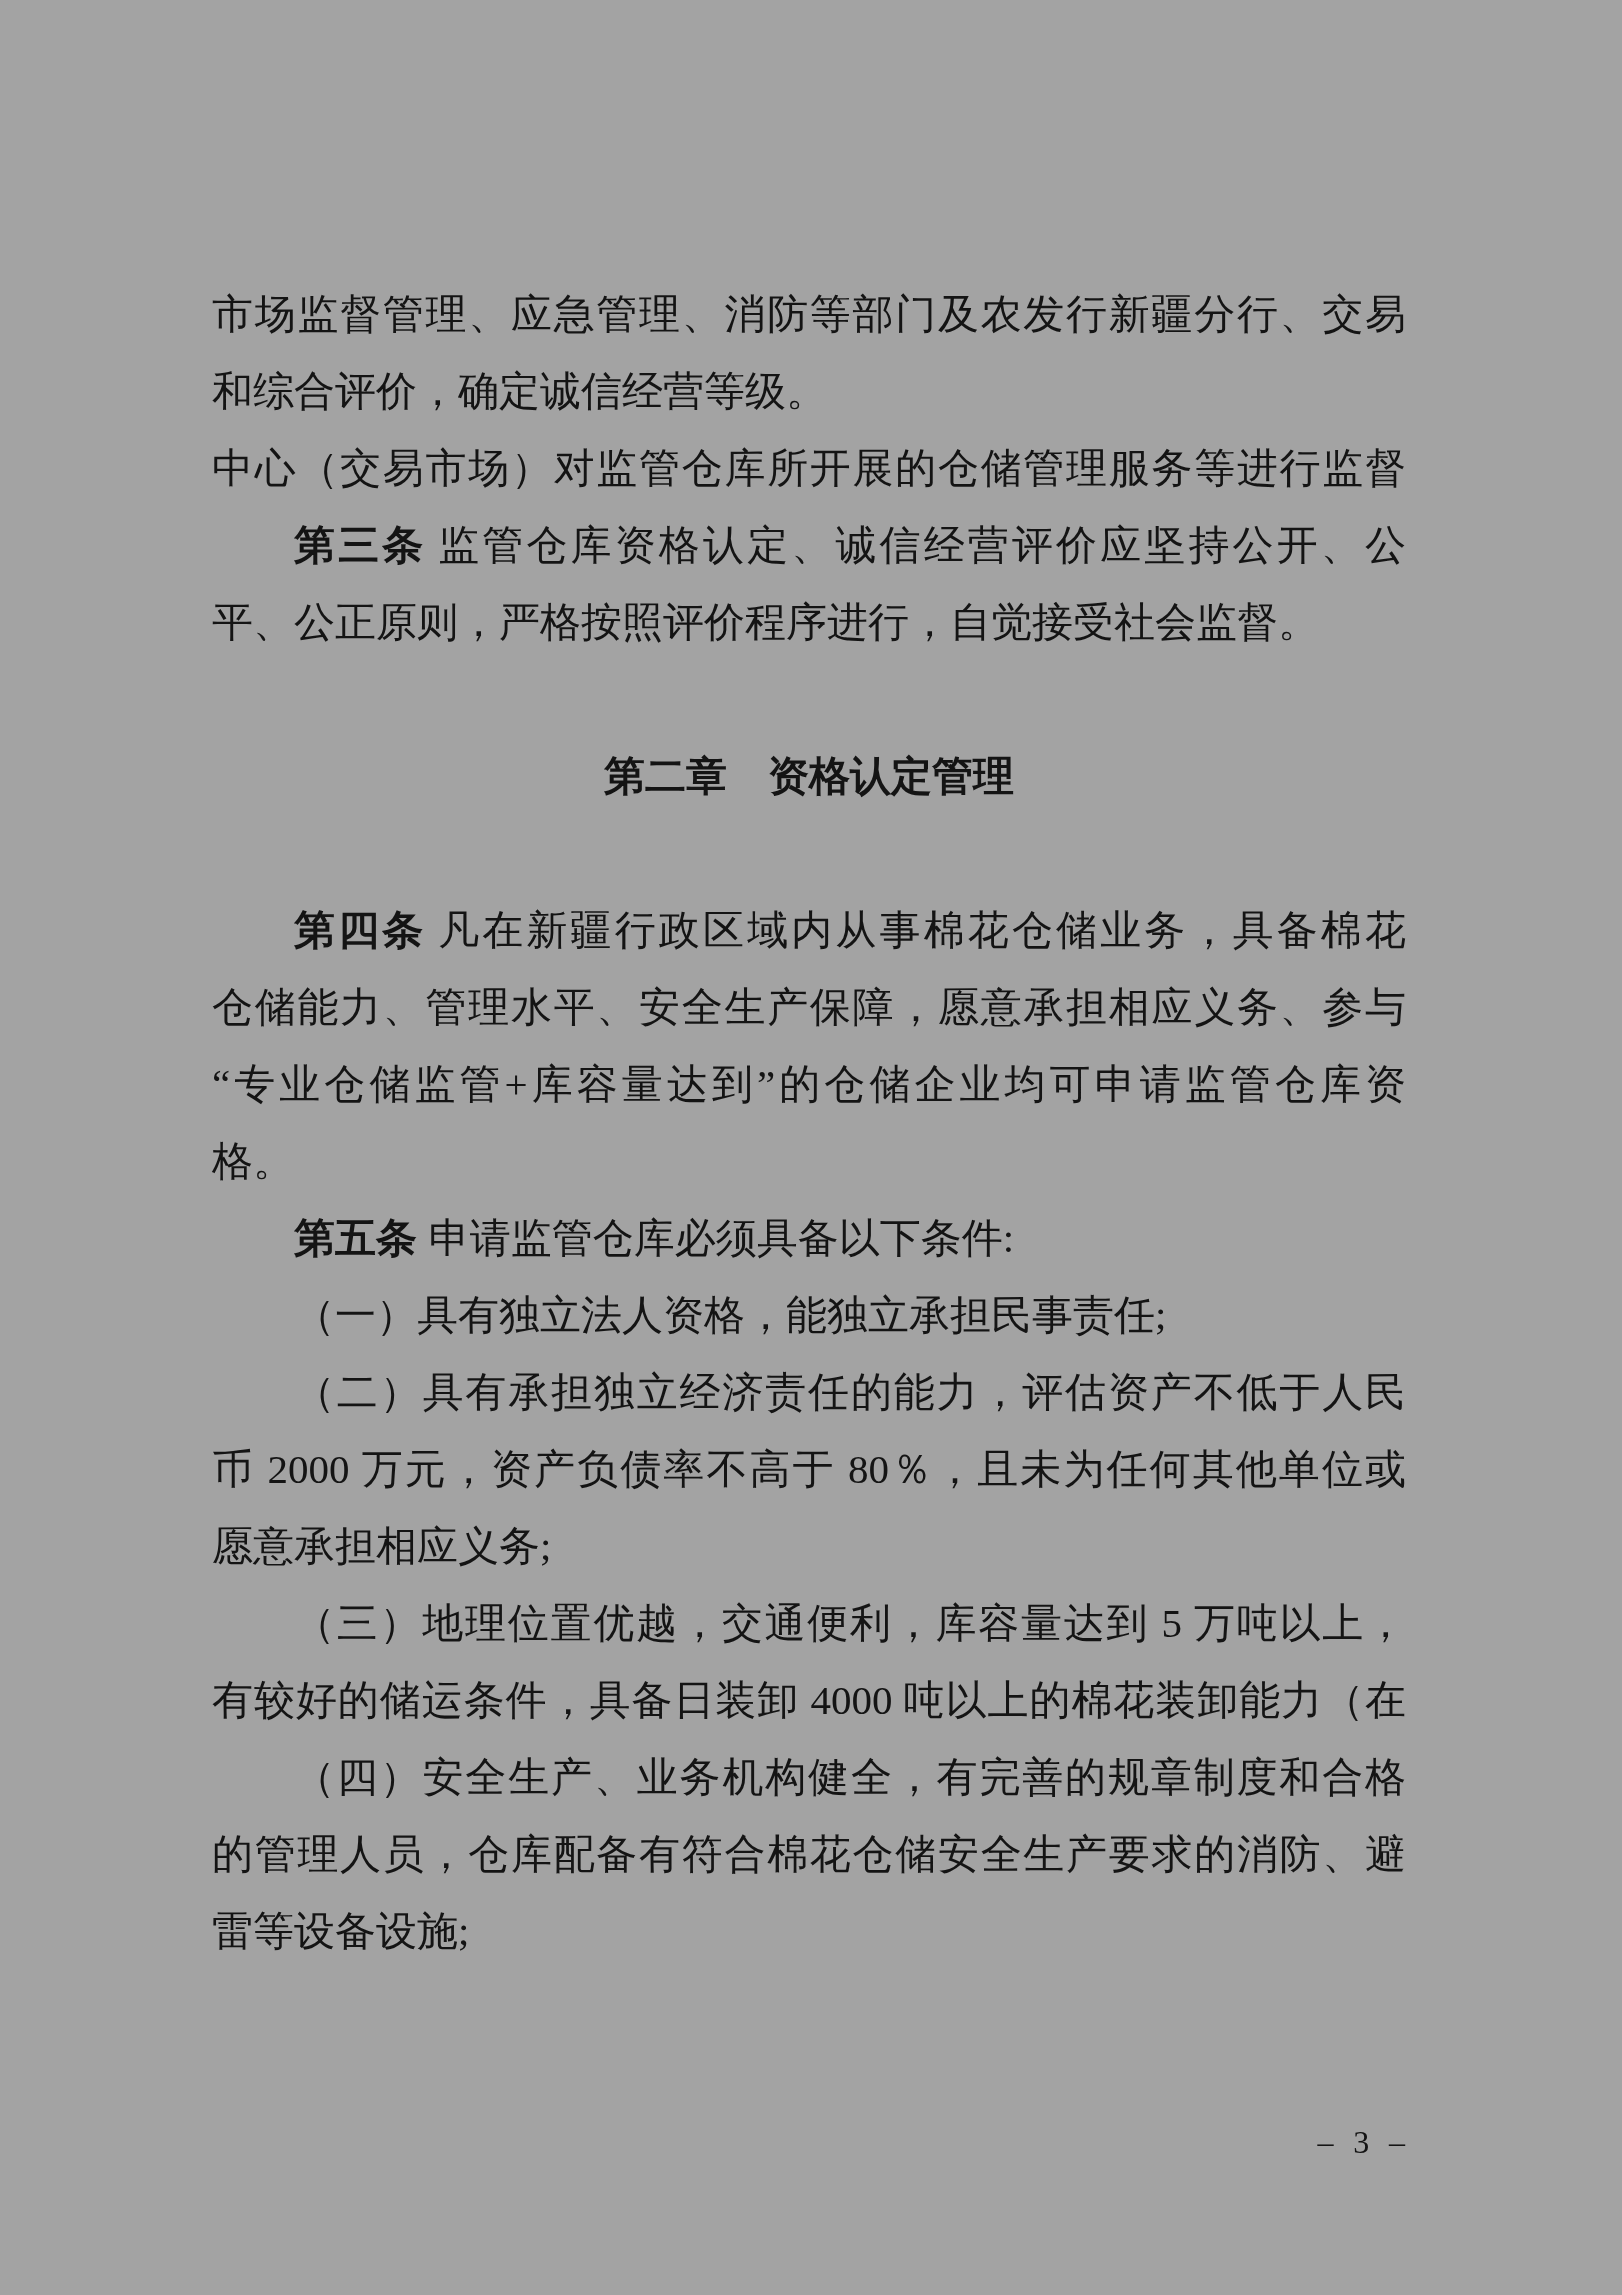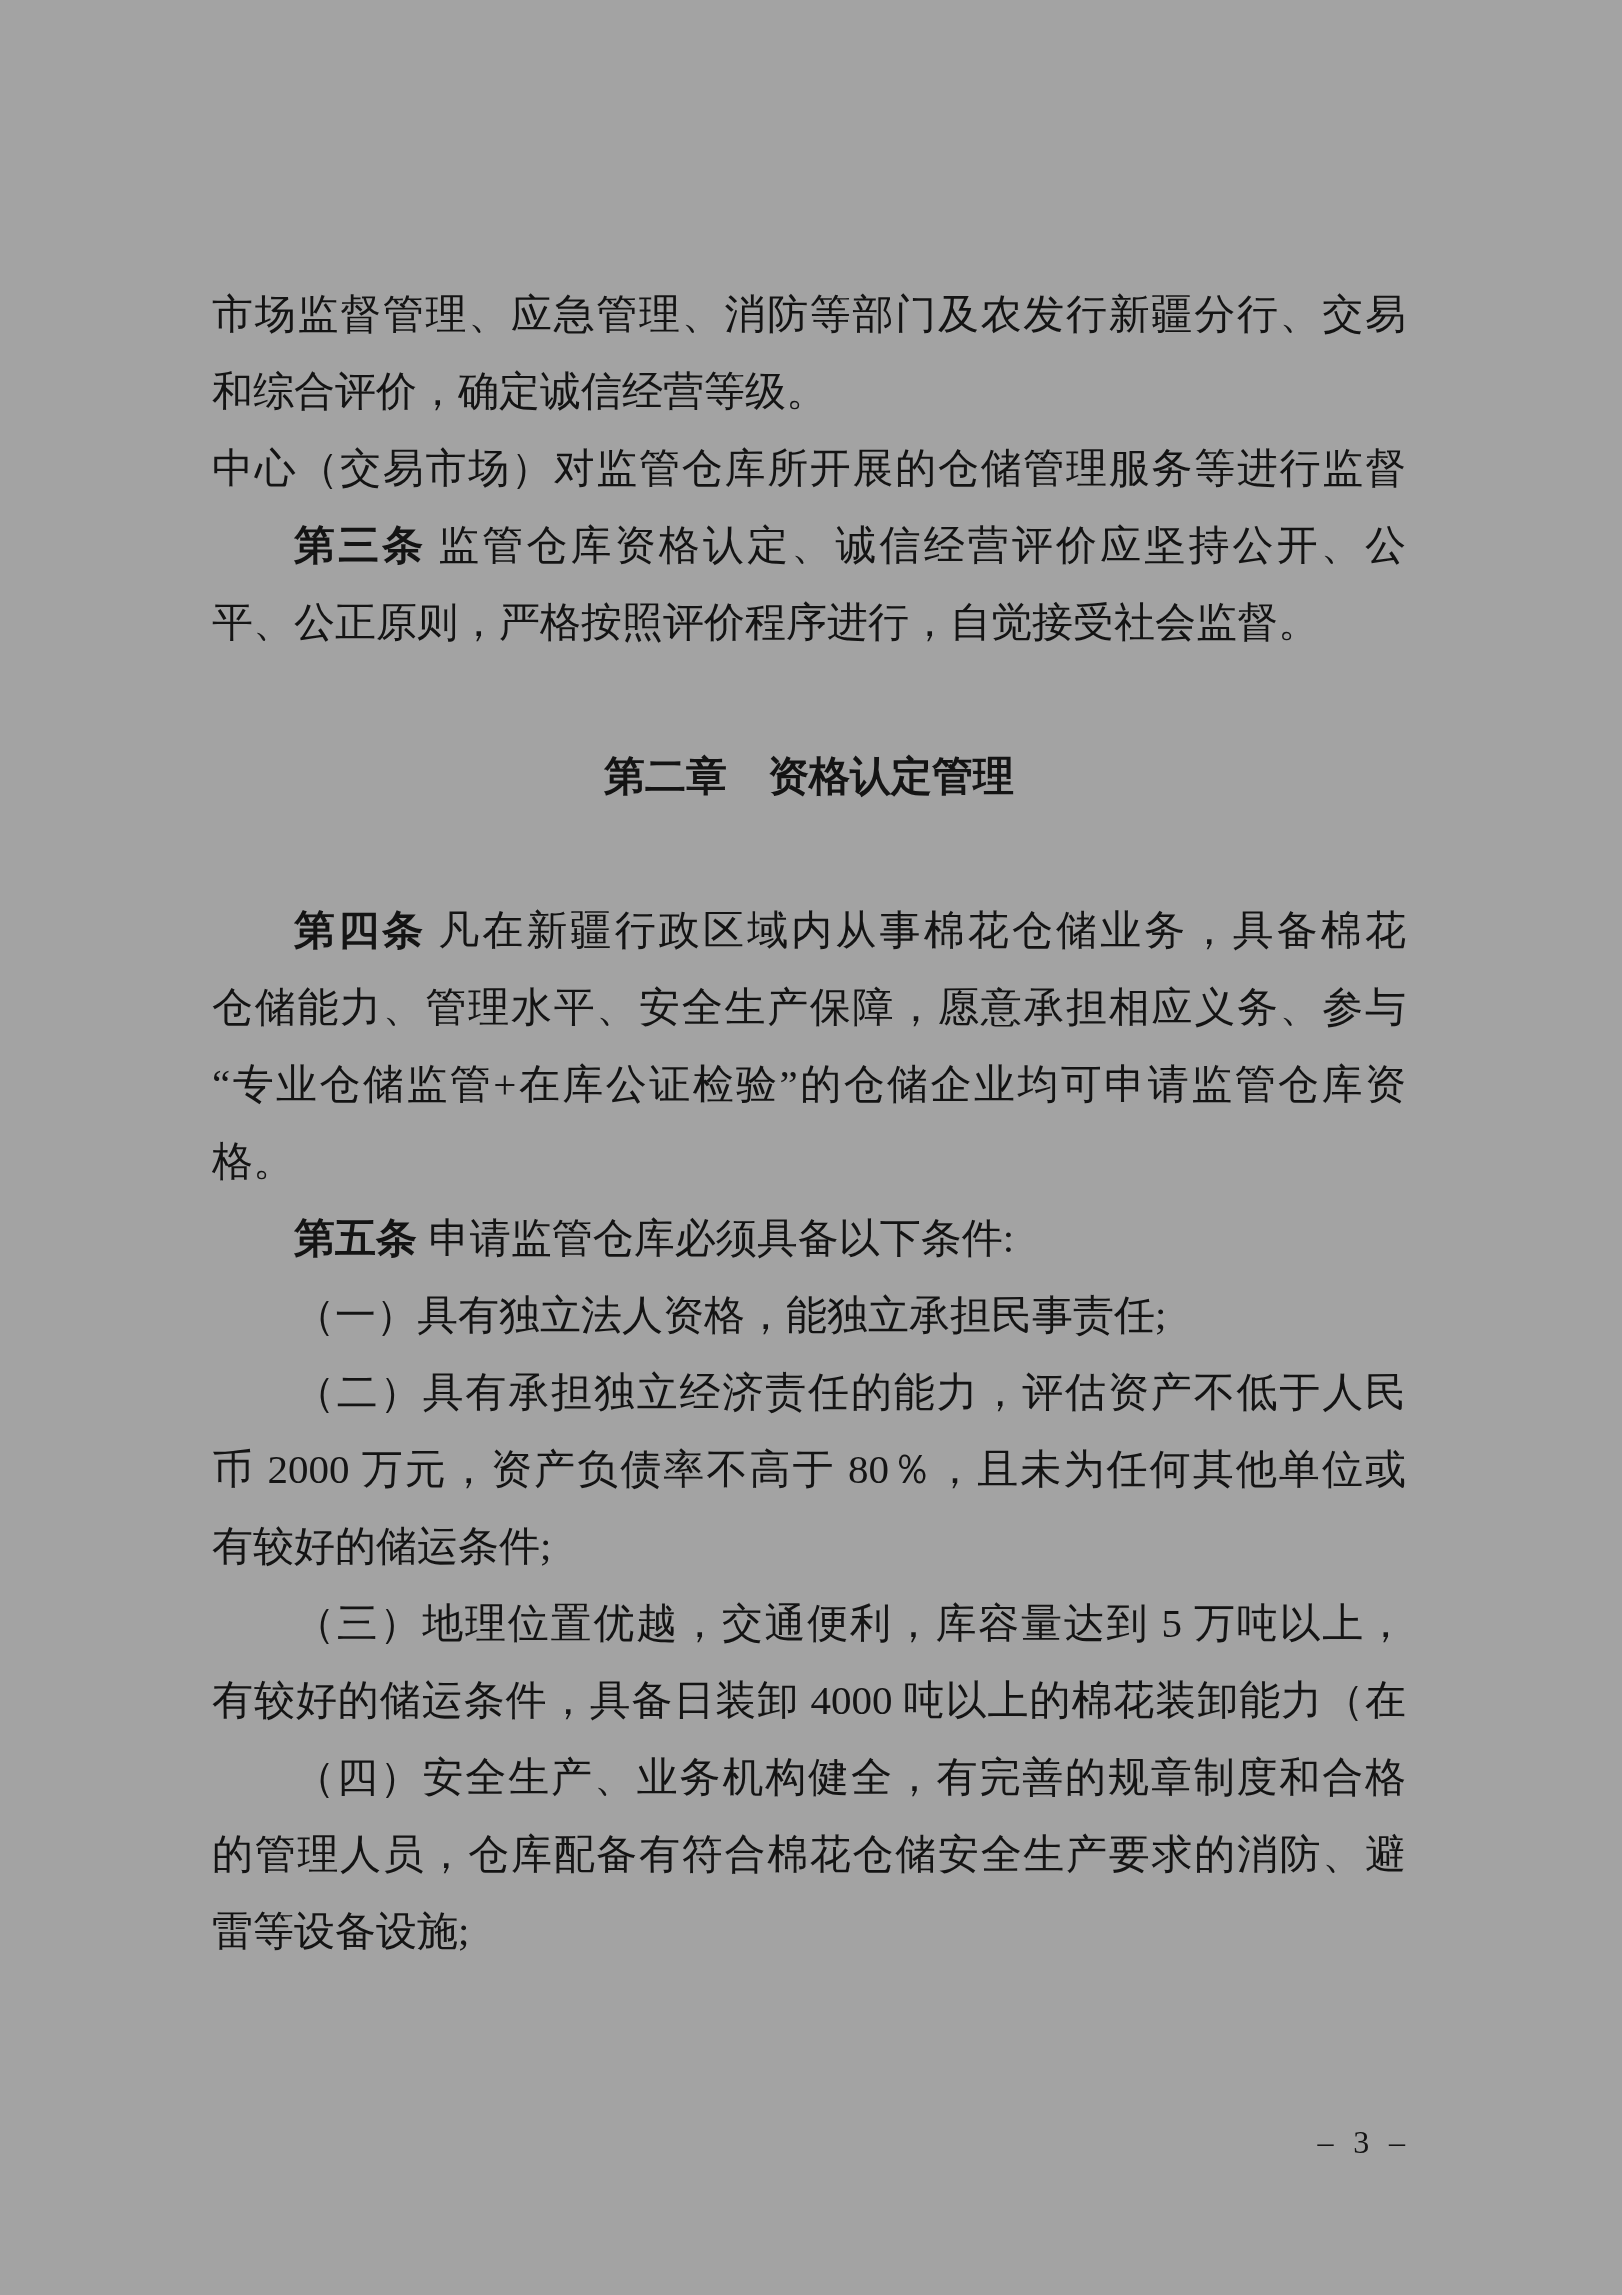--- a/index.html
+++ b/index.html
@@ -68,27 +68,27 @@
       <div class="line body justify">市场监督管理、应急管理、消防等部门及农发行新疆分行、交易</div>
       <div class="line body">和综合评价，确定诚信经营等级。</div>
       <div class="line body justify">中心（交易市场）对监管仓库所开展的仓储管理服务等进行监督</div>
       <div class="line body indent justify"><b class="lead">第三条</b>监管仓库资格认定、诚信经营评价应坚持公开、公</div>
       <div class="line body">平、公正原则，严格按照评价程序进行，自觉接受社会监督。</div>
       <div class="line blank"></div>
       <div class="line chapter">第二章　资格认定管理</div>
       <div class="line blank"></div>
       <div class="line body indent justify"><b class="lead">第四条</b>凡在新疆行政区域内从事棉花仓储业务，具备棉花</div>
       <div class="line body justify">仓储能力、管理水平、安全生产保障，愿意承担相应义务、参与</div>
-      <div class="line body justify">“专业仓储监管+在库公证检验”的仓储企业均可申请监管仓库资</div>
+      <div class="line body justify">“专业仓储监管+库容量达到”的仓储企业均可申请监管仓库资</div>
       <div class="line body">格。</div>
       <div class="line body indent"><b class="lead">第五条</b>申请监管仓库必须具备以下条件:</div>
       <div class="line body indent">（一）具有独立法人资格，能独立承担民事责任;</div>
       <div class="line body indent justify">（二）具有承担独立经济责任的能力，评估资产不低于人民</div>
       <div class="line body justify">币 2000 万元，资产负债率不高于 80％，且未为任何其他单位或</div>
-      <div class="line body">有较好的储运条件;</div>
+      <div class="line body">愿意承担相应义务;</div>
       <div class="line body indent justify">（三）地理位置优越，交通便利，库容量达到 5 万吨以上，</div>
       <div class="line body justify">有较好的储运条件，具备日装卸 4000 吨以上的棉花装卸能力（在</div>
       <div class="line body indent justify">（四）安全生产、业务机构健全，有完善的规章制度和合格</div>
       <div class="line body justify">的管理人员，仓库配备有符合棉花仓储安全生产要求的消防、避</div>
       <div class="line body">雷等设备设施;</div>
     </div>
   <div class="page-number">– 3 –</div>
 </div>
 
 

